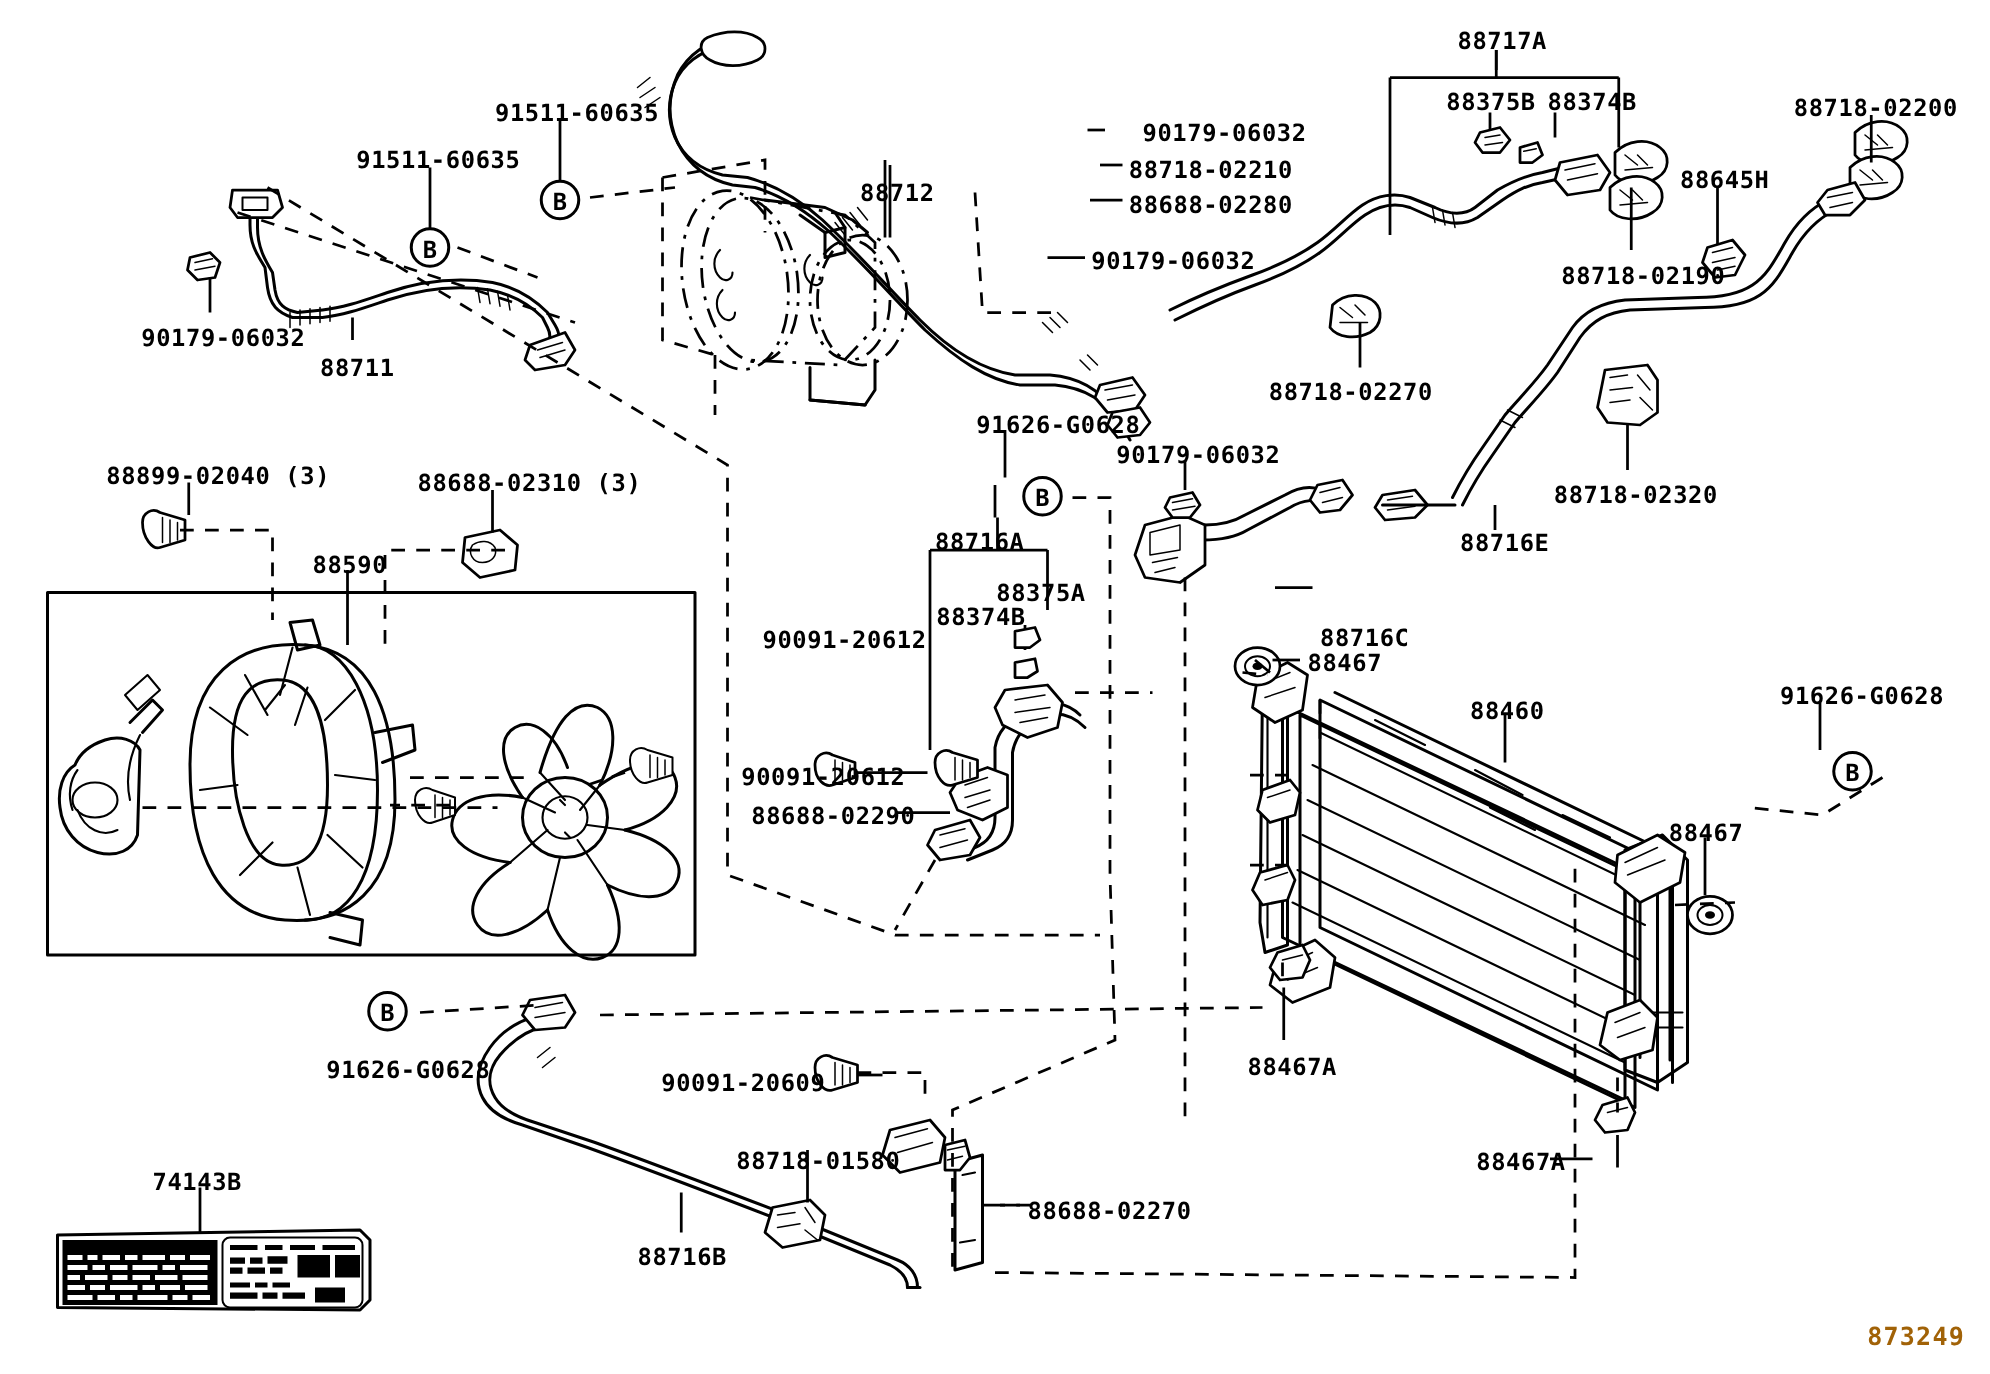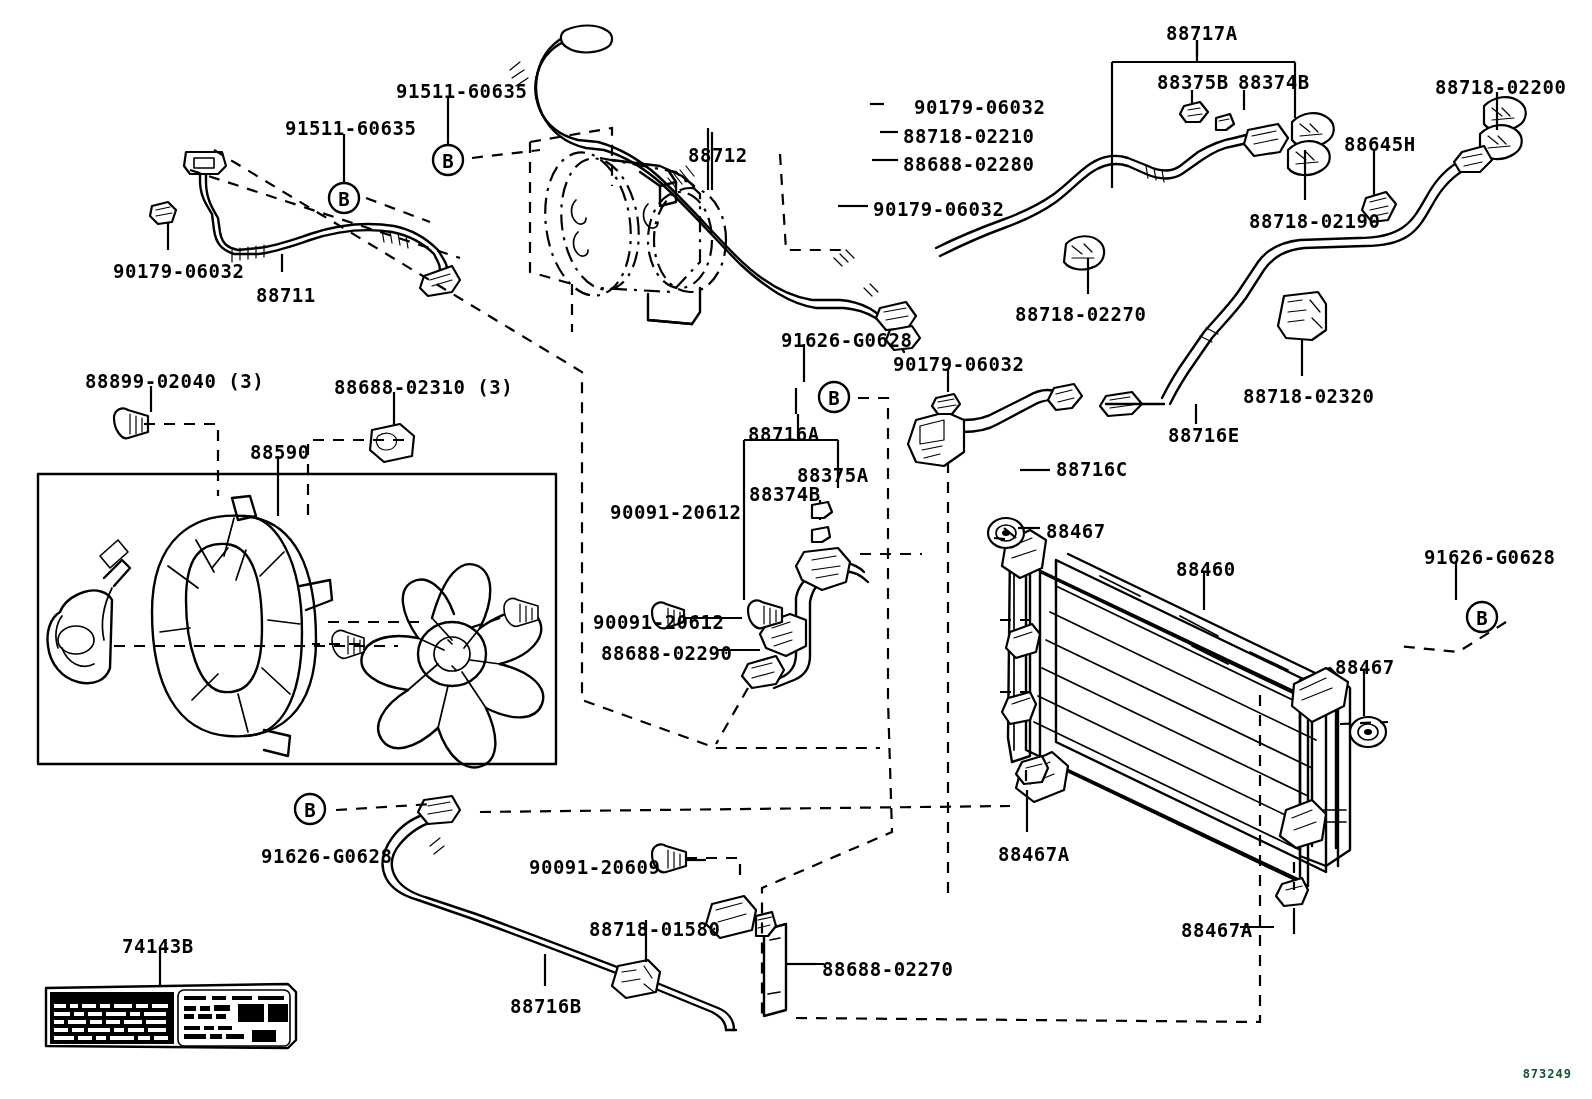--- a/index.html
+++ b/index.html
@@ -15,21 +15,21 @@
     letter-spacing:0.5px;
     color:#000;
     white-space:nowrap;
     line-height:1;
     -webkit-font-smoothing:none;
   }
   .diagno{
     position:absolute;
     right:20px;bottom:18px;
     font-family:"DejaVu Sans Mono","Liberation Mono",monospace;
-    font-size:12px;font-weight:700;letter-spacing:1px;color:#14532d;
+    font-size:20px;font-weight:700;letter-spacing:1px;color:#a16207;
   }
 </style>
 </head>
 <body>
 
 <div id="stage">
 
   <svg id="art" viewBox="0 0 1592 1099" xmlns="http://www.w3.org/2000/svg">
     <defs>
       <style>
@@ -585,21 +585,21 @@
       <div class="lbl" style="left: 1249px; top: 212px;">88718-02190</div>
       <div class="lbl" style="left: 113px; top: 262px;">90179-06032</div>
       <div class="lbl" style="left: 256px; top: 286px;">88711</div>
       <div class="lbl" style="left: 1015px; top: 305px;">88718-02270</div>
       <div class="lbl" style="left: 1243px; top: 387px;">88718-02320</div>
       <div class="lbl" style="left: 781px; top: 331px;">91626-G0628</div>
       <div class="lbl" style="left: 893px; top: 355px;">90179-06032</div>
       <div class="lbl" style="left: 748px; top: 425px;">88716A</div>
       <div class="lbl" style="left: 797px; top: 466px;">88375A</div>
       <div class="lbl" style="left: 749px; top: 485px;">88374B</div>
-      <div class="lbl" style="left: 1056px; top: 460px;">88716C</div>
+      <div class="lbl" style="left: 1056px; top: 502px;">88716C</div>
       <div class="lbl" style="left: 1168px; top: 426px;">88716E</div>
       <div class="lbl" style="left: 85px; top: 372px;">88899-02040 (3)</div>
       <div class="lbl" style="left: 334px; top: 378px;">88688-02310 (3)</div>
       <div class="lbl" style="left: 250px; top: 443px;">88590</div>
       <div class="lbl" style="left: 610px; top: 503px;">90091-20612</div>
       <div class="lbl" style="left: 1046px; top: 522px;">88467</div>
       <div class="lbl" style="left: 1176px; top: 560px;">88460</div>
       <div class="lbl" style="left: 1424px; top: 548px;">91626-G0628</div>
       <div class="lbl" style="left: 593px; top: 613px;">90091-20612</div>
       <div class="lbl" style="left: 601px; top: 644px;">88688-02290</div>

